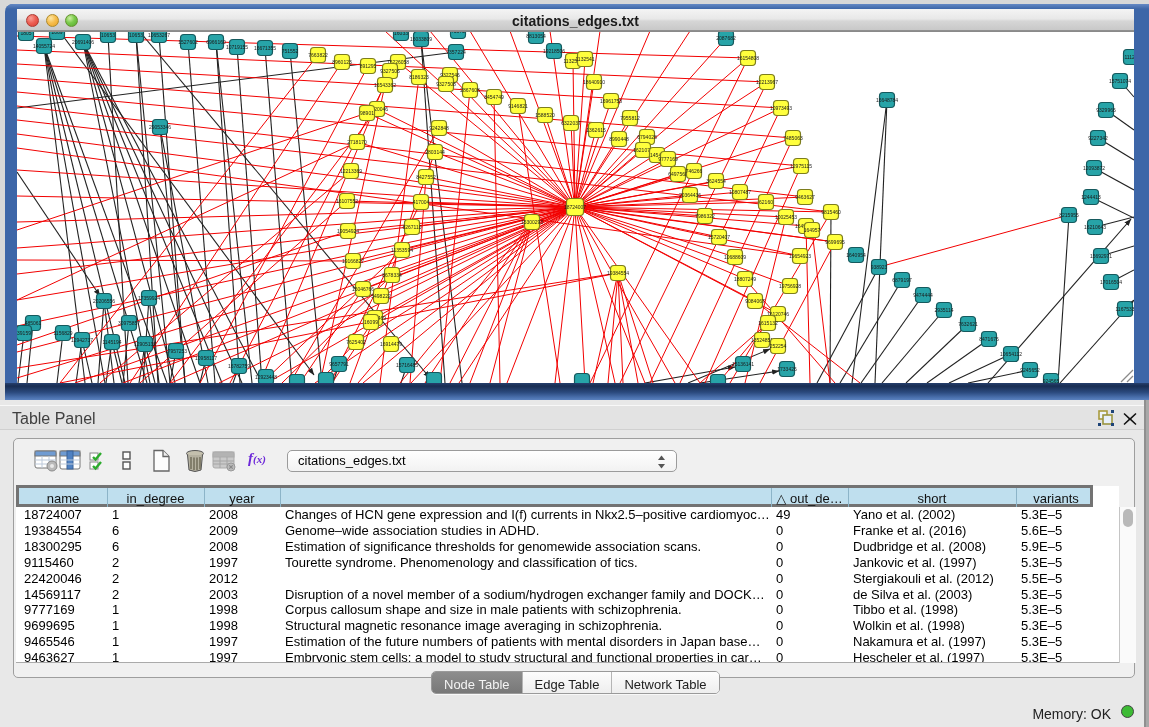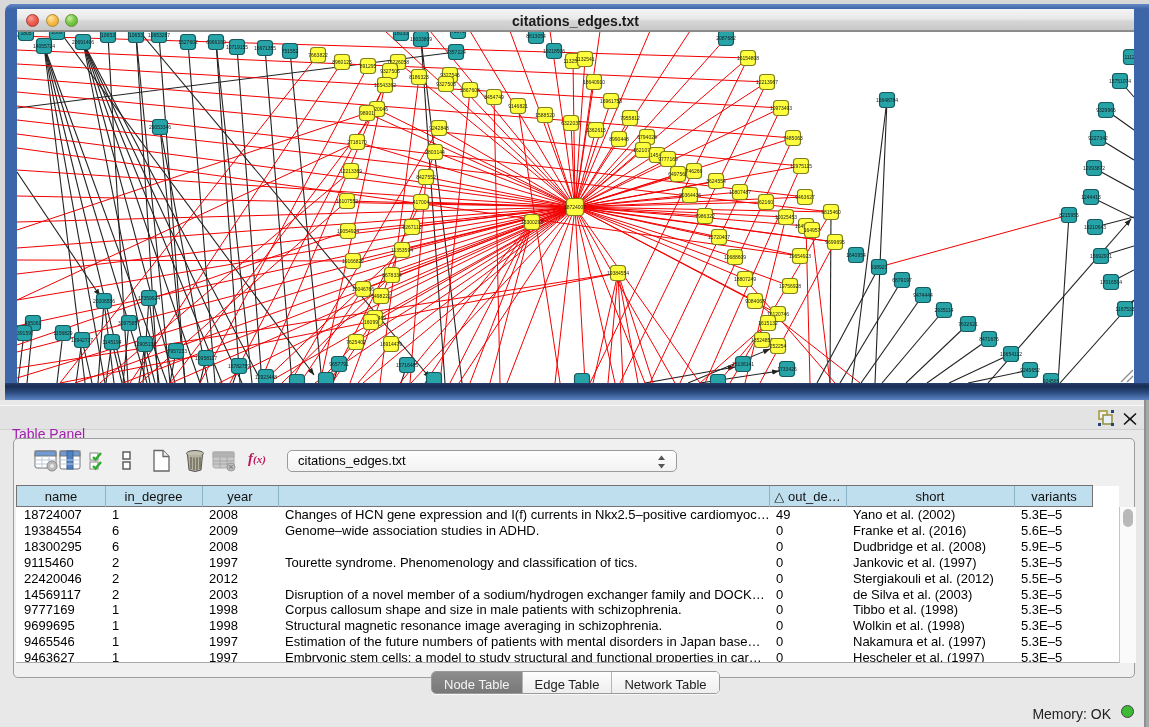--- a/index.html
+++ b/index.html
@@ -12,25 +12,25 @@
 #tbar{position:absolute;left:12px;top:5px;width:1117px;height:23px;box-shadow:inset 0 -1px 0 #8f8f8f;
  background:linear-gradient(180deg,#f4f4f4 0%,#e8e8e8 45%,#d6d6d6 55%,#c7c7c7 100%);
  border-bottom:1px solid #8a8a8a}
 #tbar .title{position:absolute;left:0;right:0;top:4px;text-align:center;font-size:14px;
  font-weight:bold;color:#1b1b1b;letter-spacing:0}
 .tl{position:absolute;top:4.5px;width:13px;height:13px;border-radius:50%}
 #canvas{position:absolute;left:12px;top:28px;width:1117px;height:351px;background:#fff;overflow:hidden}
 #tp{position:absolute;left:0;top:400px;width:1149px;height:327px;background:#e8e8e8}
 #tphead{position:absolute;left:0;top:5px;width:1149px;height:25px;background:#e3e3e3;
  border-top:1px solid #f8f8f8;border-bottom:1px solid #d0d0d0}
-#tphead .t{position:absolute;left:12px;top:20px;font-size:14px;color:#a21caf}
+#tphead .t{position:absolute;left:12px;top:4px;font-size:16px;color:#404040}
 #container{position:absolute;left:13px;top:438px;width:1122px;height:240px;background:#f0f0f0;
  border:1px solid #9e9e9e;border-radius:5px}
 #thdr{position:absolute;left:16px;top:485px;width:1077px;height:22px;background:#bfdfee;
- border:1px solid #737373}
+ border:3px solid #737373}
 #thdr span{position:absolute;top:3px;font-size:13px;color:#111;text-align:center}
 .hsep{position:absolute;top:0;width:1px;height:22px;background:#8cb4c8}
 #tview{position:absolute;left:16px;top:507px;width:1103px;height:156px;background:#fff;overflow:hidden;border-bottom:1px solid #aaa}
 .trow{position:absolute;left:0;width:1103px;height:16px;font-size:13px;color:#000}
 .trow span{position:absolute;top:0;white-space:nowrap}
 #vscroll{position:absolute;left:1119px;top:507px;width:17px;height:156px;background:#fafafa;border-left:1px solid #c5c5c5}
 #vthumb{position:absolute;left:3px;top:2px;width:10px;height:18px;border-radius:5px;background:#b9b9b9}
 #tabs{position:absolute;left:431px;top:671px;height:23px;display:flex;border:1px solid #9a9a9a;
  border-radius:5px;overflow:hidden;box-shadow:0 1px 0 rgba(255,255,255,.7)}
 .tab{font-size:13px;padding:3px 12px 0 12px;line-height:20px;background:linear-gradient(#fdfdfd,#eee);color:#222;border-left:1px solid #b5b5b5}
@@ -629,21 +629,21 @@
   <path d="M4.5,6 L6,21 Q12,24 18,21 L19.5,6" fill="#b5b1a0" stroke="#555"></path>
   <path d="M8,8 V20 M11,8.5 V21 M14,8.5 V21 M17,8 V20" stroke="#76725f" stroke-width="1.6"></path>
 </svg>
 <svg class="ticon" style="left:212px" width="25" height="24" viewBox="0 0 25 24">
   <rect x="1" y="3" width="21" height="16" rx="2" fill="#c9c9c9" stroke="#ababab"></rect>
   <rect x="1" y="3" width="21" height="5" fill="#b3b3b3" stroke="#ababab"></rect>
   <path d="M8,8 V19 M15,8 V19 M1,12 H22 M1,15 H22" stroke="#a5a5a5"></path>
   <circle cx="19" cy="18" r="4" fill="#bbb" stroke="#999"></circle>
   <path d="M17.3,16.3 l3.4,3.4 M20.7,16.3 l-3.4,3.4" stroke="#888" stroke-width="1.2"></path>
 </svg>
-<div class="ticon" style="left:248px;top:450px;font-size:15px;font-style:italic;font-weight:bold;color:#be185d;font-family:'Liberation Serif',serif">f<span style="font-size:11px">(x)</span></div>
+<div class="ticon" style="left:248px;top:450px;font-size:15px;font-style:italic;font-weight:bold;color:#6d28d9;font-family:'Liberation Serif',serif">f<span style="font-size:11px">(x)</span></div>
 <div id="drop">citations_edges.txt
   <svg width="9" height="14" style="position:absolute;right:10px;top:4px" viewBox="0 0 9 14">
    <path d="M4.5,0.5 L8,5 H1 z" fill="#555"></path>
       <path d="M4.5,13.5 L8,9 H1 z" fill="#555"></path>
   </svg>
 </div>
 
 <div id="thdr">
   <span style="left:0px;width:88px">name</span>
   <span style="left:88px;width:97px">in_degree</span>
@@ -674,20 +674,21 @@
       <span style="left:193px">2009</span>
       <span style="left:269px">Genome–wide association studies in ADHD.</span>
       <span style="left:760px">0</span>
       <span style="left:837px">Franke et al. (2016)</span>
       <span style="left:1005px">5.6E–5</span>
     </div>
 <div class="trow" style="top:31.8px">
 <span style="left:8px">18300295</span>
       <span style="left:96px">6</span>
       <span style="left:193px">2008</span>
+      <span style="left:269px">Estimation of significance thresholds for genomewide association scans.</span>
       <span style="left:760px">0</span>
       <span style="left:837px">Dudbridge et al. (2008)</span>
       <span style="left:1005px">5.9E–5</span>
     </div>
 <div class="trow" style="top:47.7px">
 <span style="left:8px">9115460</span>
       <span style="left:96px">2</span>
       <span style="left:193px">1997</span>
       <span style="left:269px">Tourette syndrome. Phenomenology and classification of tics.</span>
       <span style="left:760px">0</span>

